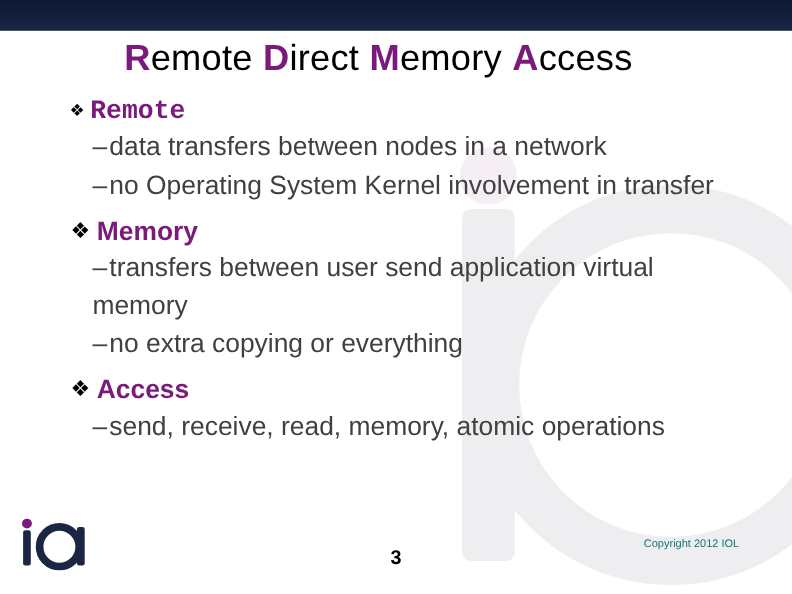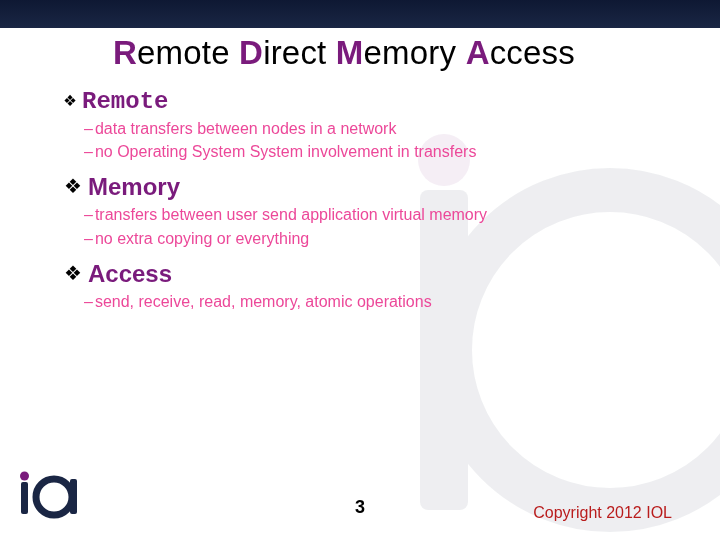--- a/index.html
+++ b/index.html
@@ -7,25 +7,25 @@
   .slide { position: relative; width: 720px; height: 540px; background: #fff; }
   .topbar { position: absolute; top: 0; left: 0; width: 720px; height: 28px; background: #1a2238; background: linear-gradient(#0e1833, #1a2644); }
   .title { position: absolute; top: 34px; left: 0; width: 688px; text-align: center; font-size: 33px; font-weight: 400; color: #000; letter-spacing: 0.2px; }
   .title .accent { color: #7a1b7c; font-weight: 700; }
   .body { position: absolute; top: 88px; left: 64px; width: 610px; }
   .lvl1 { font-size: 24px; color: #7a1b7c; font-weight: 700; margin-top: 10px; margin-bottom: 2px; }
   .lvl1:first-child { margin-top: 0; font-family: Liberation Mono, monospace; }
   .lvl1::before { content: "\2756"; color: #000; font-weight: 400; margin-right: 6px; font-size: 20px; position: relative; top: -2px; }
   .lvl1 .first { color: #7a1b7c; }
   .lvl1 .rest { color: #7a1b7c; }
-  .lvl2 { font-size: 16px; color: #ec4899; margin-left: 20px; line-height: 1.45; }
+  .lvl2 { font-size: 24px; color: #404040; margin-left: 20px; line-height: 1.45; }
   .lvl2::before { content: "\2013"; margin-right: 2px; }
   .footer { position: absolute; bottom: 18px; left: 0; width: 720px; height: 40px; }
   .pagenum { position: absolute; left: 0; width: 720px; text-align: center; bottom: 4px; font-size: 18px; font-weight: 700; color: #000; }
-  .copyright { position: absolute; right: 48px; bottom: 0; font-size: 16px; color: #b91c1c; }
+  .copyright { position: absolute; right: 48px; bottom: 22px; font-size: 10px; color: #0f766e; }
   .logo { position: absolute; left: 10px; bottom: 2px; width: 70px; height: 50px; }
   .watermark { position: absolute; right: -40px; top: 120px; opacity: 0.07; pointer-events: none; }
 </style>
 </head>
 <body>
 
 <div class="slide">
   <div class="topbar"></div>
 
   <svg class="watermark" width="360" height="420" viewBox="0 0 360 420">
@@ -39,21 +39,21 @@
     <span class="accent">D</span><span>irect</span>
     <span class="accent">M</span><span>emory</span>
     <span class="accent">A</span><span>ccess</span>
   </div>
 
   <div class="body">
 
     <div class="lvl1"><span class="first">R</span><span class="rest">emote</span></div>
     <div class="lvl2">data transfers between nodes in a network</div>
 
-    <div class="lvl2">no Operating System System involvement in transfers</div>
+    <div class="lvl2">no Operating System Kernel involvement in transfer</div>
 
     <div class="lvl1"><span class="first">M</span><span class="rest">emory</span></div>
     <div class="lvl2">transfers between user send application virtual memory</div>
     <div class="lvl2">no extra copying or everything</div>
 
     <div class="lvl1"><span class="first">A</span><span class="rest">ccess</span></div>
     <div class="lvl2">send, receive, read, memory, atomic operations</div>
 
   </div>
 

